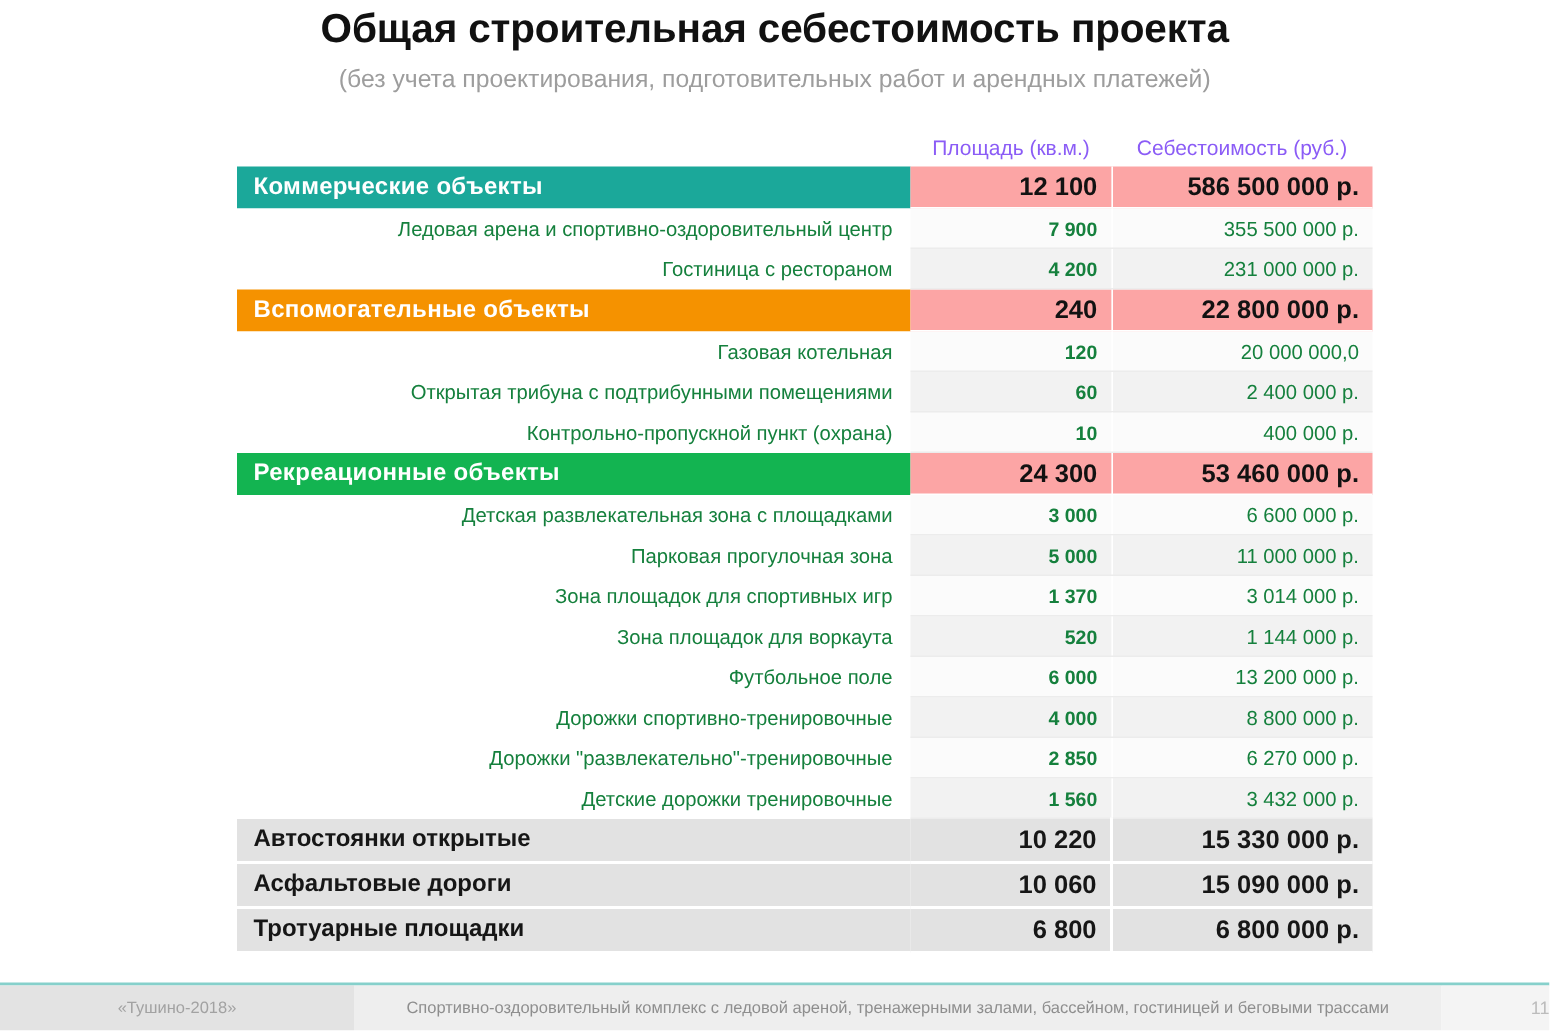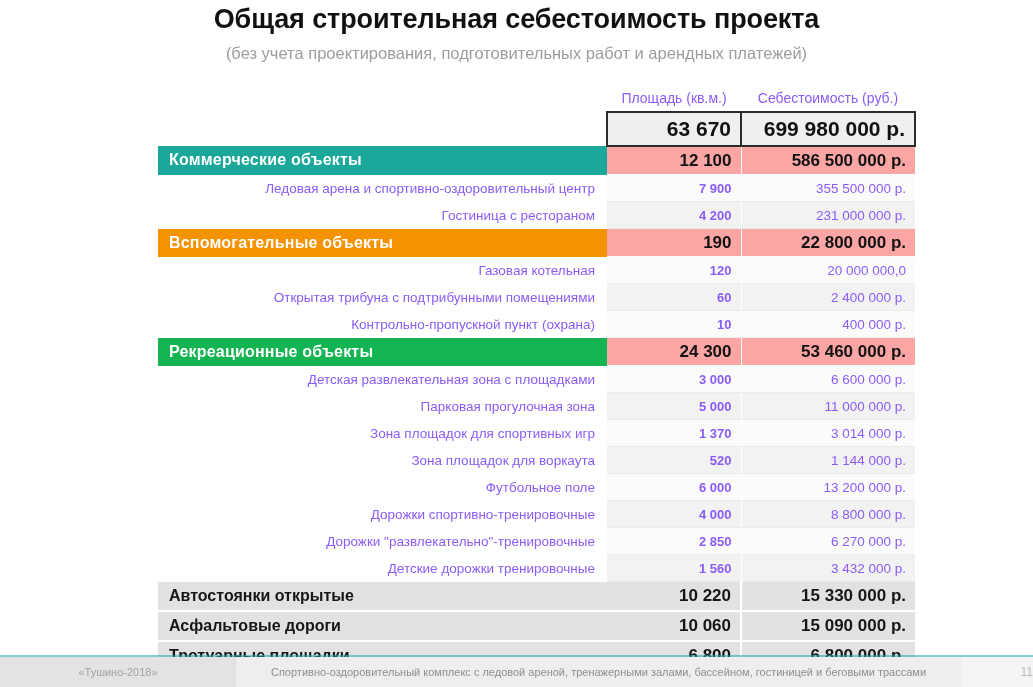--- a/index.html
+++ b/index.html
@@ -110,21 +110,21 @@
 
   .sec-teal   { background: #1ba89a; }
   .sec-orange { background: #f59200; }
   .sec-green  { background: #13b451; }
 
   
   .detail-row td {
     height: 24px;
     vertical-align: middle;
     font-size: 13.5px;
-    color: #8b5cf6;
+    color: #15803d;
   }
   .detail-row td.d-name {
     text-align: right;
     padding-right: 12px;
     background: #ffffff;
   }
   .detail-row td.d-area {
     text-align: right;
     padding-right: 9px;
     font-weight: bold;
@@ -249,43 +249,38 @@
       <col class="c-name">
         <col class="c-area">
         <col class="c-cost">
     </colgroup>
     <tbody id="table-body">
         <tr class="colhead">
           <td class="h-name"></td>
           <td class="h-area">Площадь (кв.м.)</td>
           <td class="h-cost">Себестоимость (руб.)</td>
         </tr>
-        <tr class="total-row">
-          <td class="t-name"></td>
-          <td class="t-area">63 670</td>
-          <td class="t-cost">699 980 000 р.</td>
-        </tr>
         <tr class="section-row">
           <td class="s-name sec-teal">Коммерческие объекты</td>
           <td class="s-area">12 100</td>
           <td class="s-cost">586 500 000 р.</td>
         </tr>
         <tr class="detail-row">
           <td class="d-name">Ледовая арена и спортивно-оздоровительный центр</td>
           <td class="d-area">7 900</td>
           <td class="d-cost">355 500 000 р.</td>
         </tr>
         <tr class="detail-row alt">
           <td class="d-name">Гостиница с рестораном</td>
           <td class="d-area">4 200</td>
           <td class="d-cost">231 000 000 р.</td>
         </tr>
         <tr class="section-row">
           <td class="s-name sec-orange">Вспомогательные объекты</td>
-          <td class="s-area">190</td>
+          <td class="s-area">240</td>
           <td class="s-cost">22 800 000 р.</td>
         </tr>
         <tr class="detail-row">
           <td class="d-name">Газовая котельная</td>
           <td class="d-area">120</td>
           <td class="d-cost">20 000 000,0</td>
         </tr>
         <tr class="detail-row alt">
           <td class="d-name">Открытая трибуна с подтрибунными помещениями</td>
           <td class="d-area">60</td>

